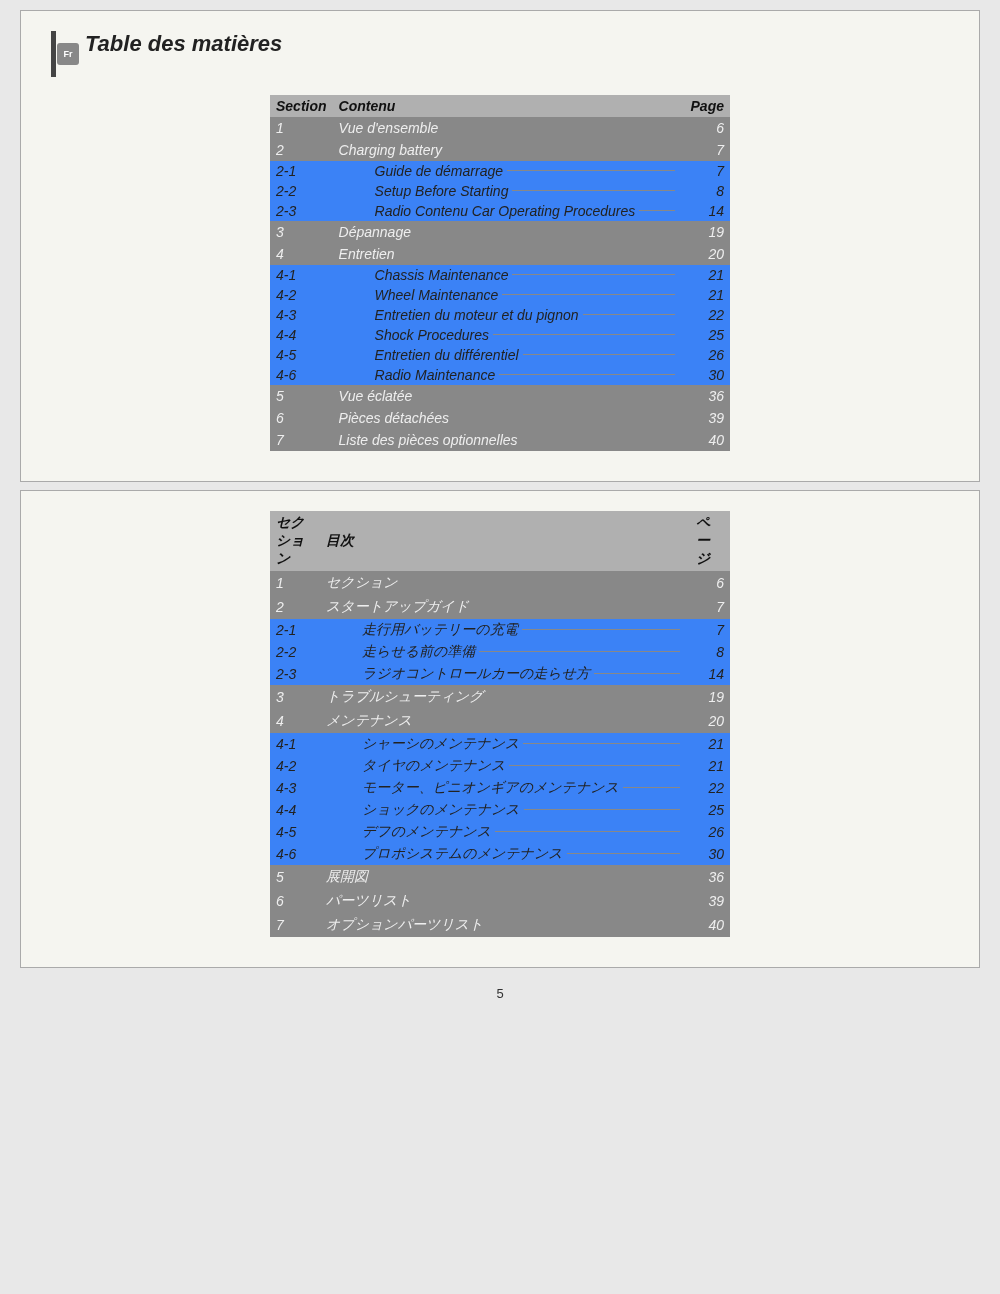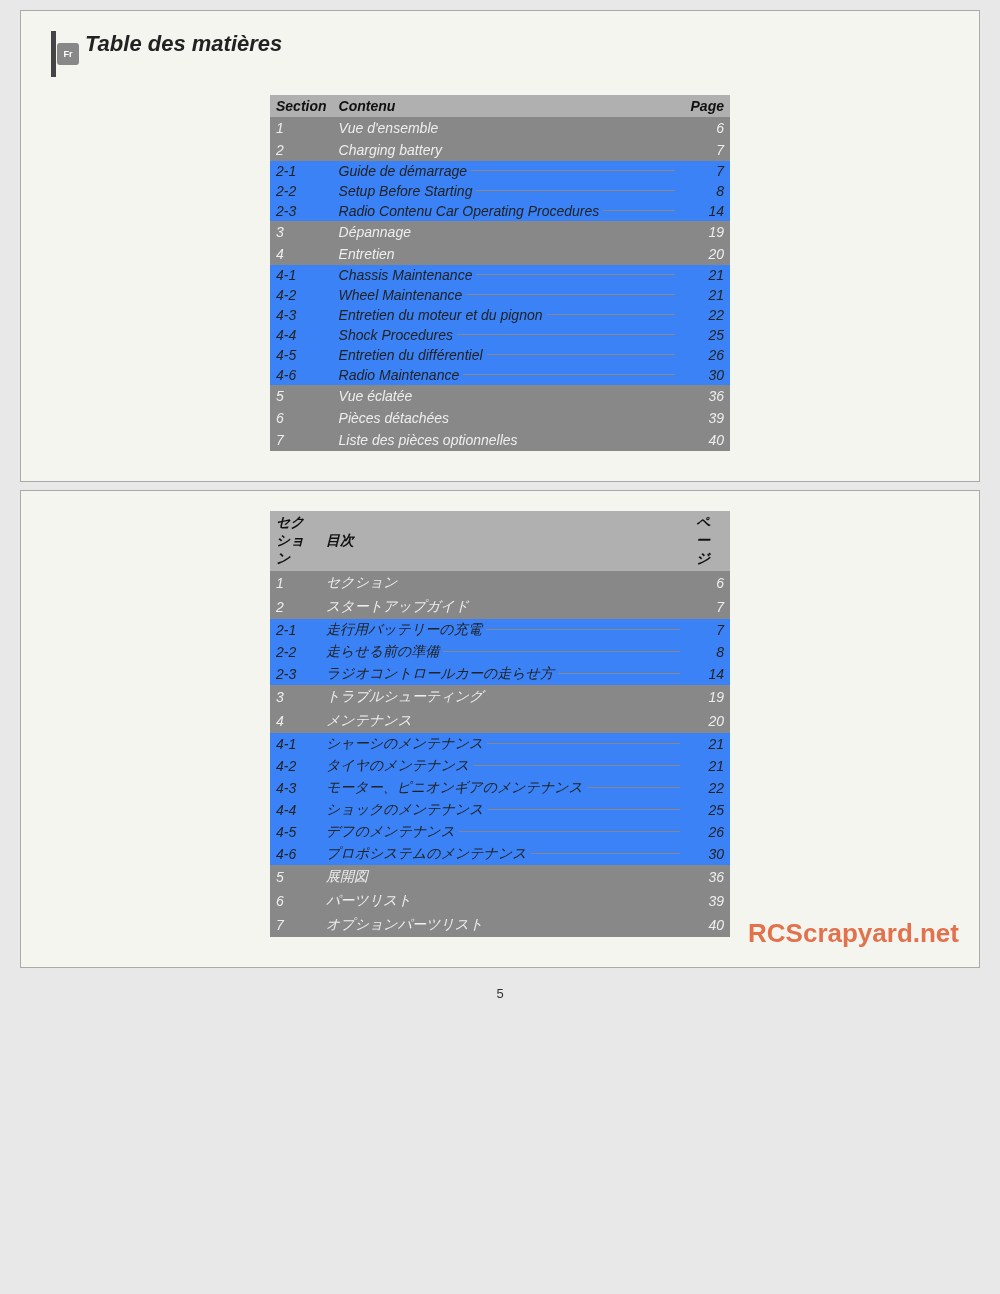--- a/index.html
+++ b/index.html
@@ -95,20 +95,21 @@
 
     .toc-table td.page-col {
       text-align: right;
       font-style: italic;
       width: 40px;
     }
 
     .toc-line {
       display: flex;
       align-items: center;
+      margin-left: 36px;
     }
 
     .dots {
       flex: 1;
       border-bottom: 1px solid #888;
       margin: 0 4px;
       position: relative;
       top: -1px;
     }
 
@@ -418,16 +419,15 @@
         <td class="page-col">39</td>
       </tr>
         <tr class="header-row">
         <td class="section-col">7</td>
         <td class="content-col">オプションパーツリスト</td>
         <td class="page-col">40</td>
       </tr>
       </tbody>
   </table>
 
-  <div class="watermark">RCScrapyard.net</div>
 </div>
 
 <div class="page-number-bottom">5</div>
 
 </body></html>

